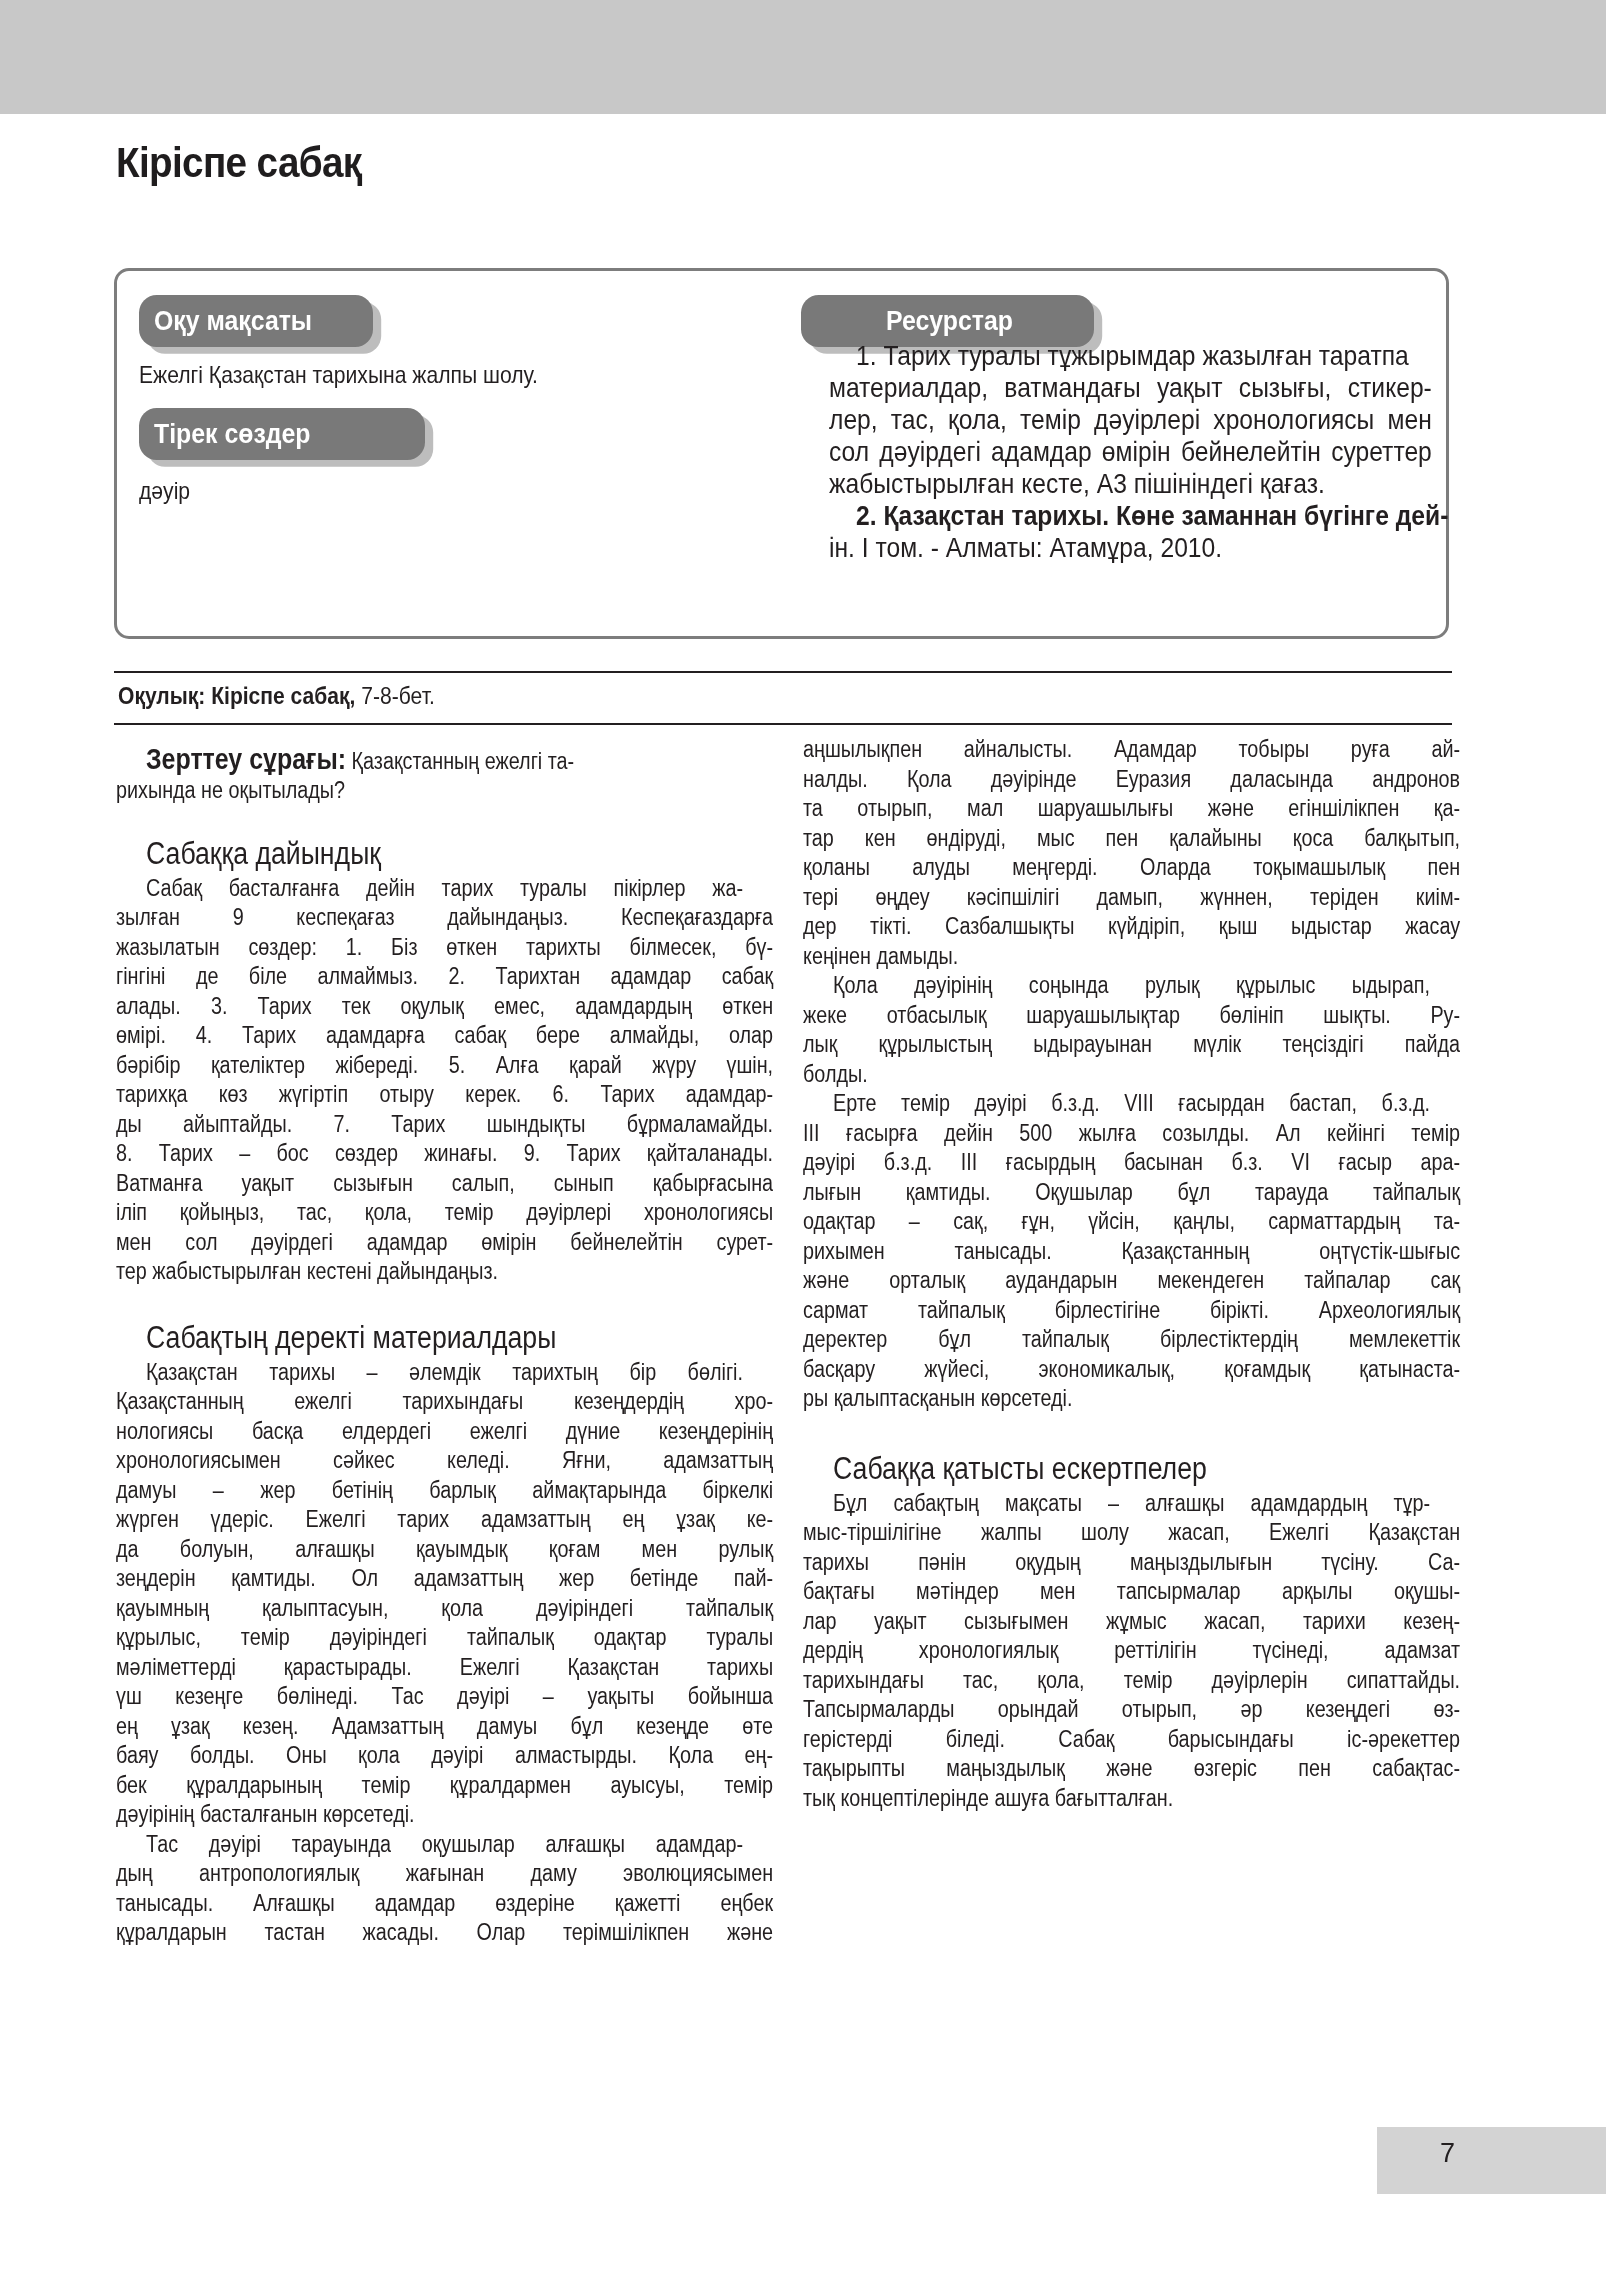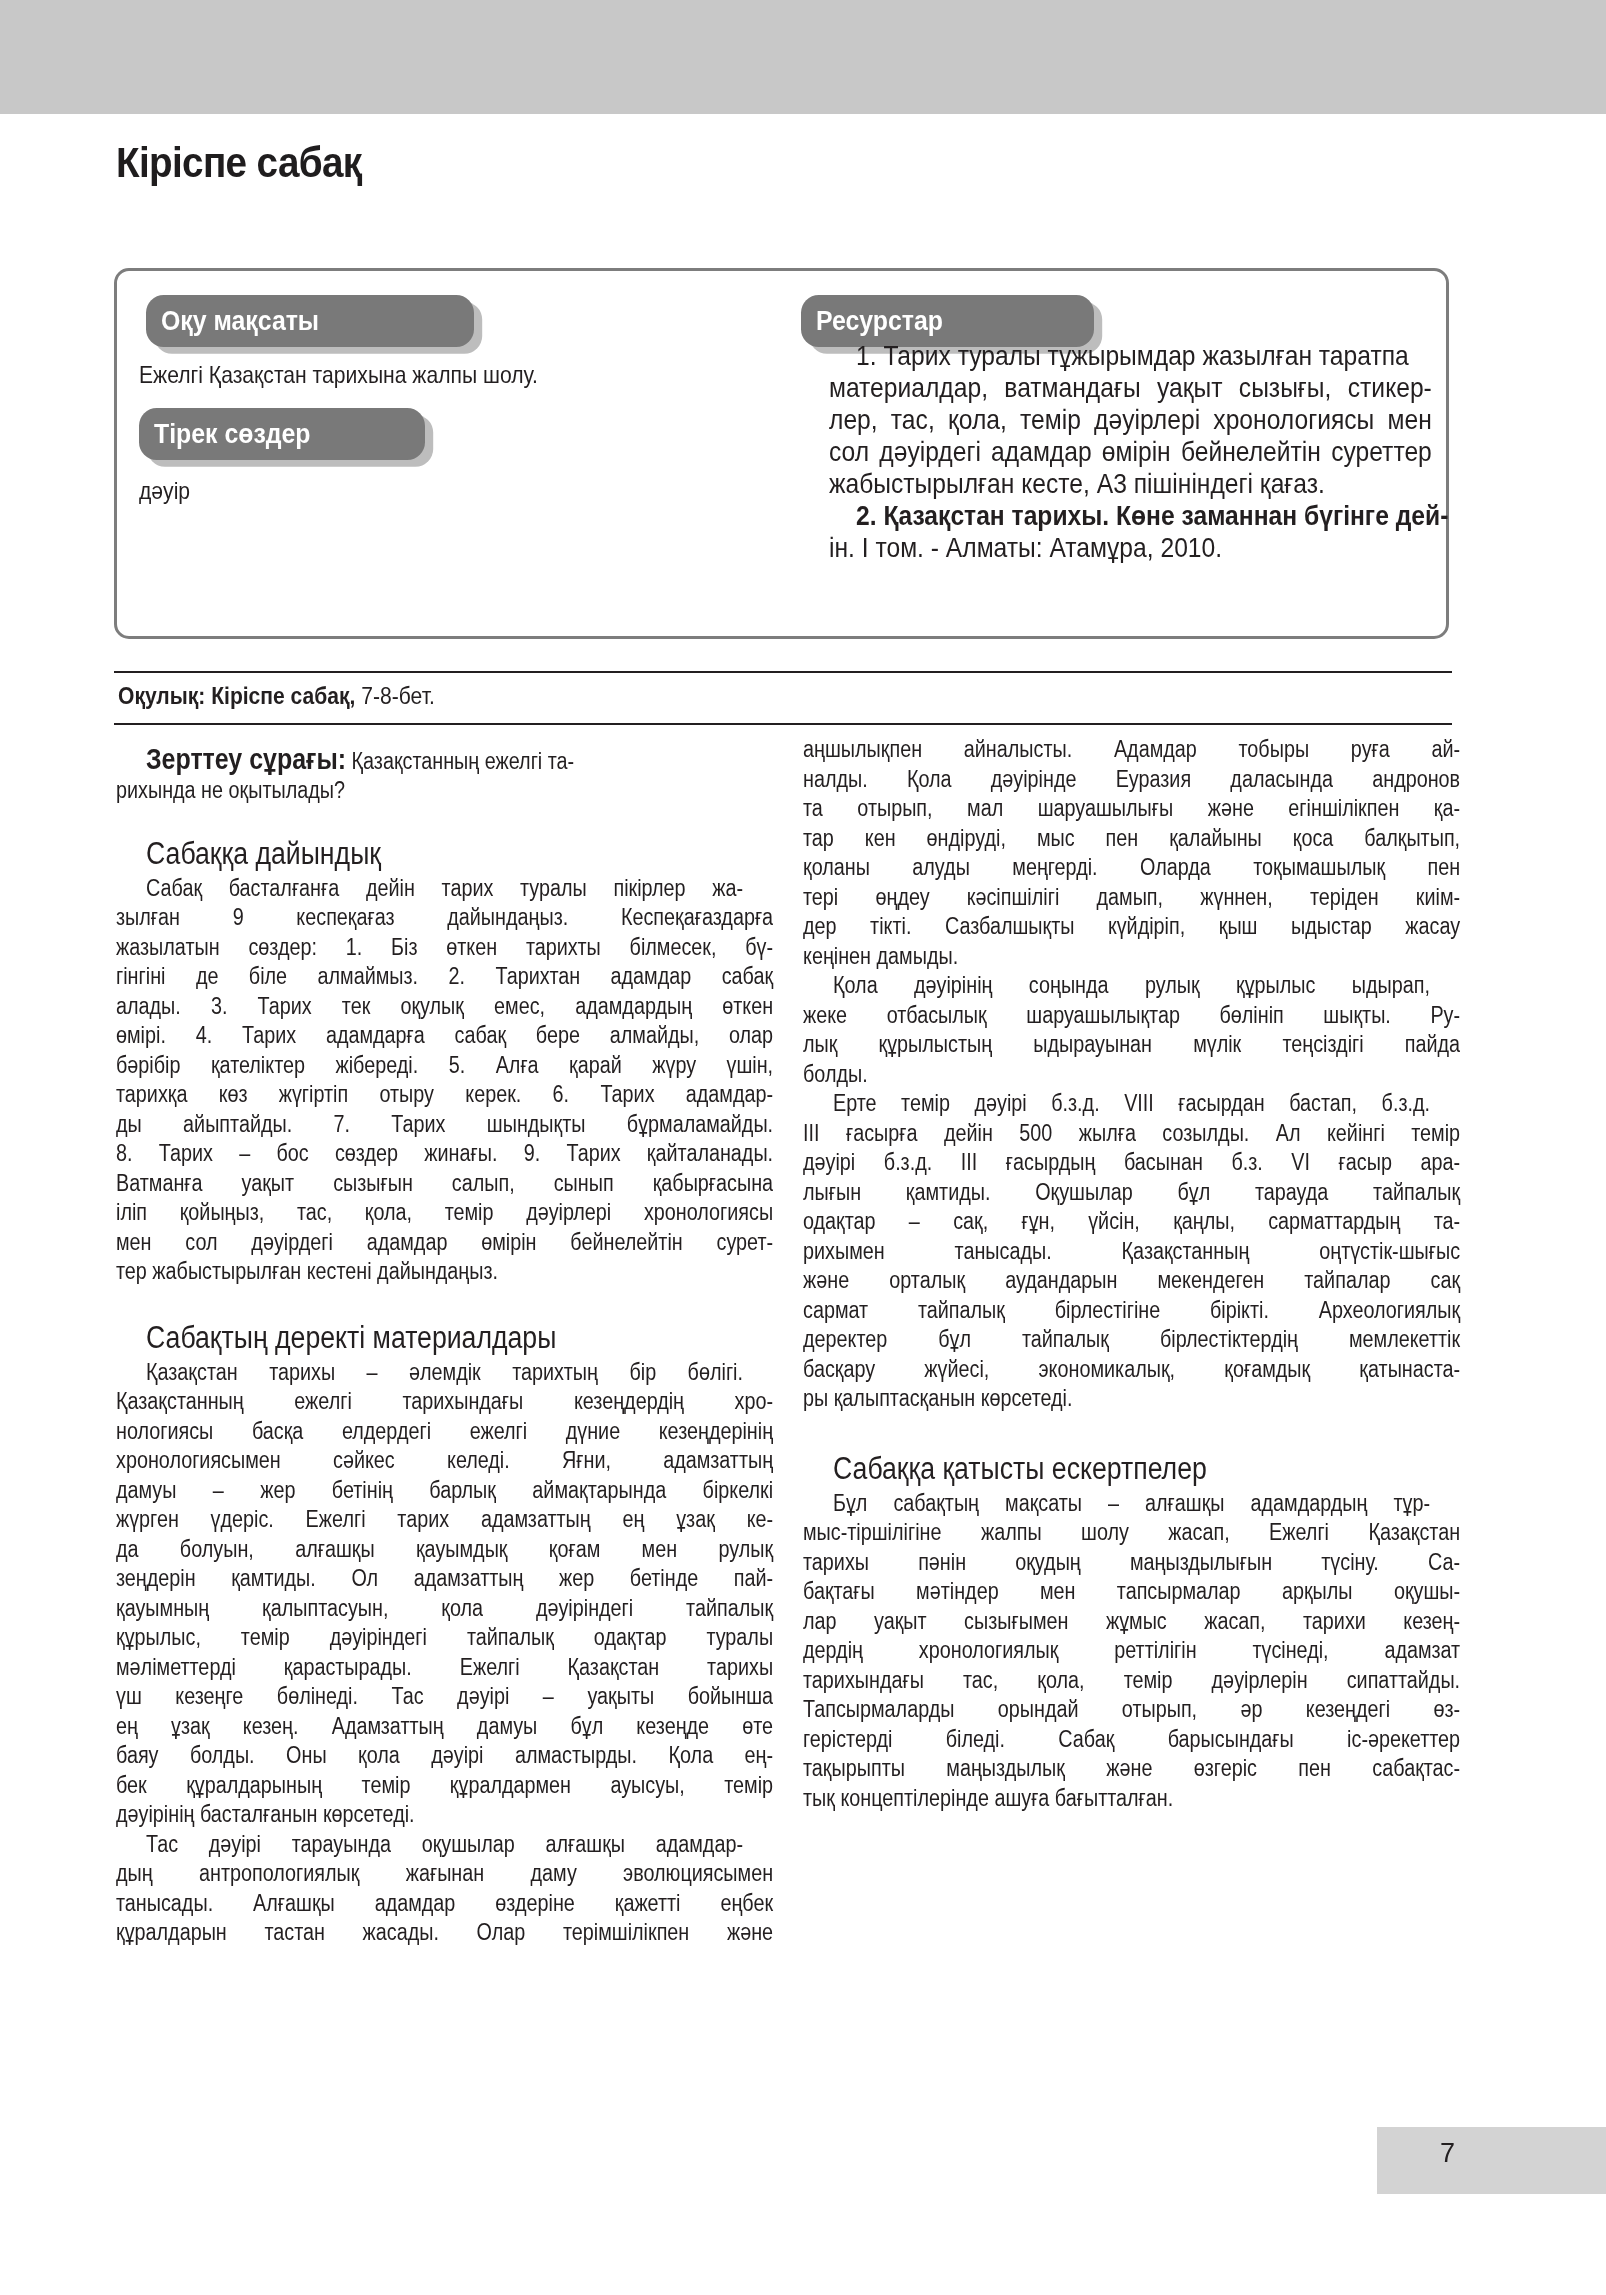--- a/index.html
+++ b/index.html
@@ -34,35 +34,35 @@
 </style>
 </head>
 <body>
 
 <div class="top-bar"></div>
 
 <h1 class="page-title">Кіріспе сабақ</h1>
 
 <div class="info-box"></div>
 
-<div class="tag" style="left:146px; top:295px; width:328px;">
+<div class="tag" style="left:139px; top:295px; width:234px;">
   <span>Оқу мақсаты</span>
 </div>
 <div class="box-text" style="left:139px; top:359px;">
   <span>Ежелгі Қазақстан тарихына жалпы шолу.</span>
 </div>
 
 <div class="tag" style="left:139px; top:408px; width:286px;">
   <span>Тірек сөздер</span>
 </div>
 <div class="box-text" style="left:139px; top:475px;">
   <span>дәуір</span>
 </div>
 
-<div class="tag" style="left:801px; top:295px; width:293px;">
+<div class="tag" style="left:801px; top:295px; width:293px;text-align:center;">
   <span>Ресурстар</span>
 </div>
 <div class="res-lines">
   <div id="res-container">
       <div class="jl" style="text-align: justify; text-align-last: justify; padding-left: 27px;"><span style="display: inline-block; transform: scaleX(0.88); transform-origin: left center; width: calc(113.6% - 31px); text-align: justify; text-align-last: justify;">1. Тарих туралы тұжырымдар жазылған таратпа</span></div>
       <div class="jl" style="text-align: justify; text-align-last: justify;"><span style="display: inline-block; transform: scaleX(0.88); transform-origin: left center; width: 113.6%; text-align: justify; text-align-last: justify;">материалдар, ватмандағы уақыт сызығы, стикер-</span></div>
       <div class="jl" style="text-align: justify; text-align-last: justify;"><span style="display: inline-block; transform: scaleX(0.88); transform-origin: left center; width: 113.6%; text-align: justify; text-align-last: justify;">лер, тас, қола, темір дәуірлері хронологиясы мен</span></div>
       <div class="jl" style="text-align: justify; text-align-last: justify;"><span style="display: inline-block; transform: scaleX(0.88); transform-origin: left center; width: 113.6%; text-align: justify; text-align-last: justify;">сол дәуірдегі адамдар өмірін бейнелейтін суреттер</span></div>
       <div class="jl" style="text-align: justify; text-align-last: left;"><span style="display: inline-block; transform: scaleX(0.88); transform-origin: left center; width: 113.6%; text-align: justify; text-align-last: left;">жабыстырылған кесте, А3 пішініндегі қағаз.</span></div>
       <div class="jl" style="text-align: justify; text-align-last: justify; padding-left: 27px; font-weight: bold;"><span style="display: inline-block; transform: scaleX(0.88); transform-origin: left center; width: calc(113.6% - 31px); text-align: justify; text-align-last: justify;">2. Қазақстан тарихы. Көне заманнан бүгінге дей-</span></div>

